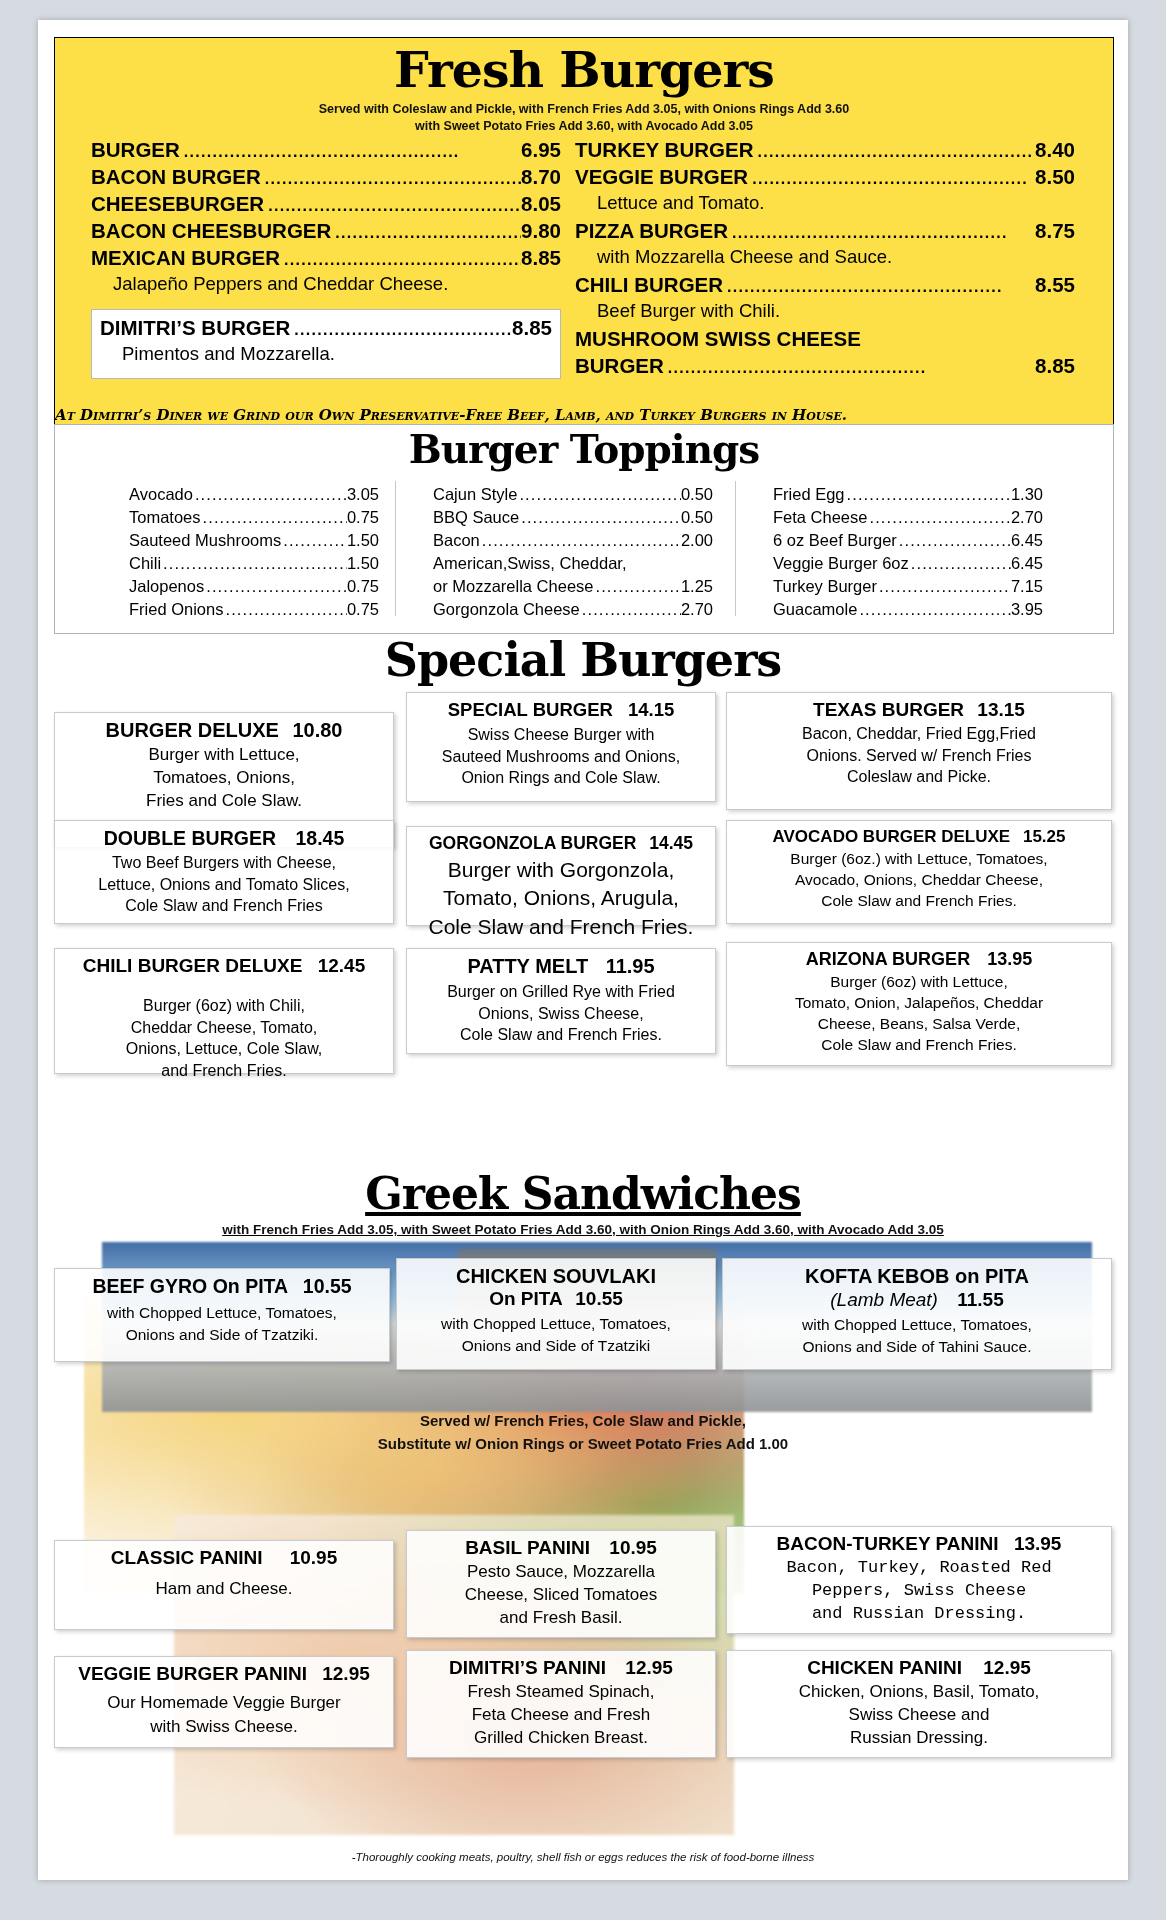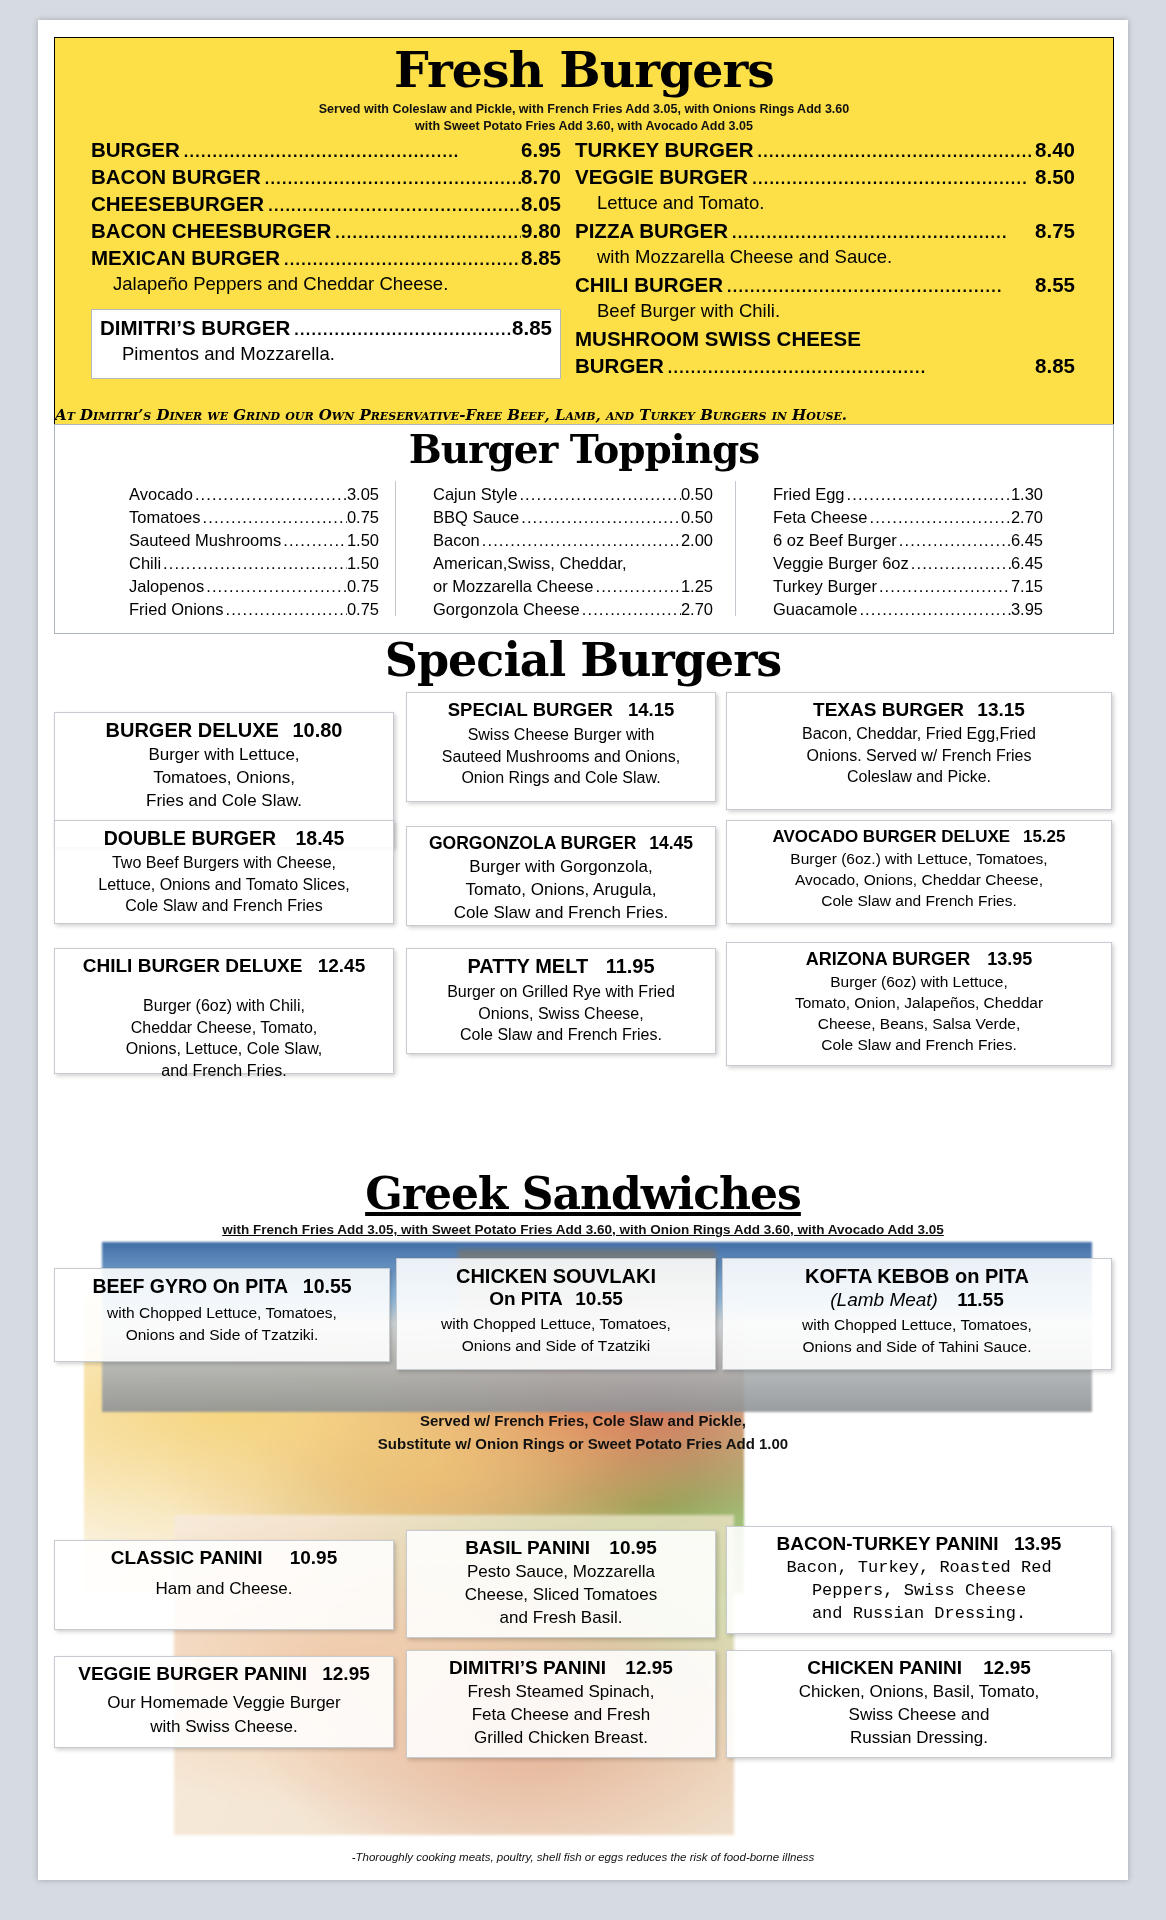--- a/index.html
+++ b/index.html
@@ -416,21 +416,21 @@
         <div class="desc" style="font-size:16px; white-space:pre-line; line-height:1.35; margin-top:2px;">Two Beef Burgers  with Cheese,
 Lettuce, Onions and Tomato Slices,
 Cole Slaw and French Fries</div>
       </div>
 
       <div class="card" style="left:352px; top:134px; width:310px; height:100px;">
         <div class="ttl" style="font-size:17.5px;">
           <span>GORGONZOLA BURGER</span>
           <span style="padding-left:8px;">14.45</span>
         </div>
-        <div class="desc" style="font-size:17px; white-space:pre-line; line-height:1.35; margin-top:2px;">Burger with Gorgonzola,
+        <div class="desc" style="font-size:21px; white-space:pre-line; line-height:1.35; margin-top:2px;">Burger with Gorgonzola,
 Tomato, Onions, Arugula,
 Cole Slaw  and French Fries.</div>
       </div>
 
       <div class="card" style="left:672px; top:128px; width:386px; height:104px;">
         <div class="ttl" style="font-size:17px;">
           <span>AVOCADO BURGER DELUXE</span>
           <span style="padding-left:8px;">15.25</span>
         </div>
         <div class="desc" style="font-size:15.5px; white-space:pre-line; line-height:1.35; margin-top:2px;">Burger (6oz.) with Lettuce, Tomatoes,

